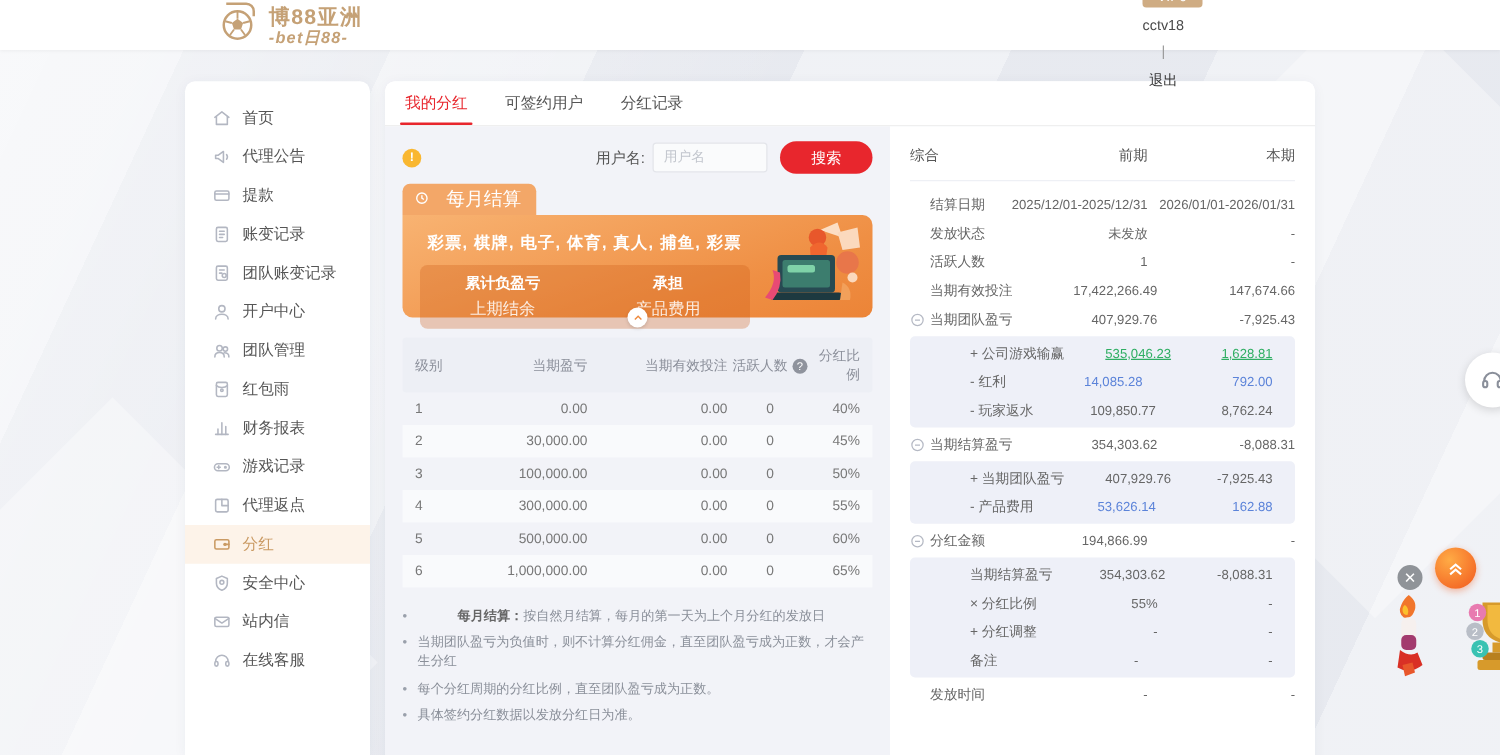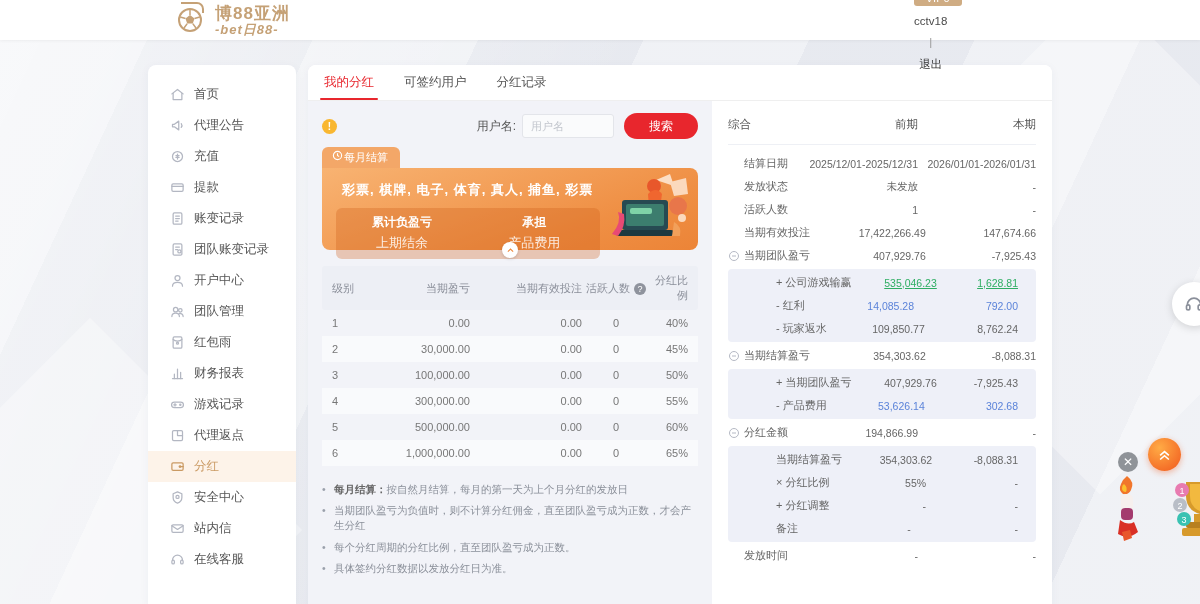--- a/index.html
+++ b/index.html
@@ -53,21 +53,21 @@
     display:inline-flex; align-items:center; justify-content:center; cursor:pointer; }
   .search-label { margin-left:auto; font-size:12px; color:#555;text-align:center; }
   .search-input { width:92px; height:24px; border:1px solid #e3e5ea; border-radius:3px; background:#fafbfc; margin-left:6px;
     padding:0 8px; font-size:11px; color:#555; outline:none; }
   .search-input::placeholder { color:#c2c6cd; }
   .search-btn { width:74px; height:26px; border:none; border-radius:13px; background:#e8262d; color:#fff; font-size:12px;
     margin-left:10px; cursor:pointer; }
 
   
   .banner { margin-top:6px; position:relative; }
-  .banner-tag { display:inline-flex; align-items:flex-start; gap:1px; background:#f3a768; color:#fff; font-size:11px;
+  .banner-tag { display:inline-flex; align-items:center; gap:14px; background:#f3a768; color:#fff; font-size:15px;
     border-radius:6px 6px 0 0; padding:3px 12px 3px 10px; }
   .banner-body { position:relative; background:linear-gradient(160deg,#f8b372 0%,#ef8f44 70%,#ec8437 100%);
     border-radius:0 8px 8px 8px; padding:13px 14px 15px; height:82px; }
   .banner-title { color:#fff; font-weight:bold; font-size:13px; letter-spacing:1px; padding-left:6px; }
   .banner-box { margin-top:9px; width:76%; background:rgba(206,92,22,.30); border-radius:6px; display:flex; padding:6px 0 7px; }
   .banner-cell { flex:1; text-align:center; }
   .banner-cell .bc-title { color:#fff; font-weight:bold; font-size:12px; }
   .banner-cell .bc-sub { color:rgba(255,255,255,.85); font-size:13px; margin-top:3px; }
   .banner-art { position:absolute; right:6px; top:4px; }
   .banner-toggle { position:absolute; left:50%; bottom:-8px; transform:translateX(-50%); width:16px; height:16px; border-radius:50%;
@@ -82,21 +82,21 @@
   .trow span:nth-child(2), .trow span:nth-child(3), .trow span:nth-child(5) { text-align:right; }
   .trow span:nth-child(4) { text-align:center; }
   .trow:not(.head) { color:#777; }
   .help-icon { display:inline-flex; width:12px; height:12px; border-radius:50%; background:#8f939d; color:#fff; font-size:9px;
     align-items:center; justify-content:center; margin-left:4px; vertical-align:middle; cursor:pointer; }
 
   
   .notes { margin-top:13px; list-style:none; }
   .notes li { font-size:10.5px; color:#8a8f99; line-height:1.45; padding:3px 0 3px 12px; position:relative; }
   .notes li::before { content:"•"; position:absolute; left:0; color:#9aa0ab; }
-  .notes b { color:#666; }
+  .notes b { color:#666;margin-left:32px; }
 
   
   .right-panel { flex:1; background:#fff; padding:14px 16px 0; overflow:hidden; }
   .panel-head { display:flex; font-size:11.5px; color:#555; padding:2px 0 12px; border-bottom:1px solid #eef0f5; margin-bottom:7px; }
   .panel-head .ph-prev { width:124px; text-align:right; margin-left:auto; }
   .panel-head .ph-cur  { width:118px; text-align:right; }
   .prow { position:relative; display:flex; align-items:center; padding:4px 0; font-size:11px; color:#666; }
   .p-label { margin-left:16px; white-space:nowrap; }
   .p-prev { width:124px; text-align:right; margin-left:auto; font-size:10.5px; white-space:nowrap; }
   .p-cur  { width:118px; text-align:right; font-size:10.5px; white-space:nowrap; }
@@ -164,29 +164,20 @@
             <svg viewBox="0 0 24 24" fill="none" stroke="currentColor" stroke-width="2" stroke-linecap="round" stroke-linejoin="round">
               <path d="M4 10v4h3l7 5V5l-7 5H4z"></path>
               <path d="M18 9a5 5 0 0 1 0 6"></path>
             </svg>
           </span>
           <span class="s-label">代理公告</span>
         </div>
         <div class="side-item">
           <span class="s-icon">
             <svg viewBox="0 0 24 24" fill="none" stroke="currentColor" stroke-width="2" stroke-linecap="round" stroke-linejoin="round">
-              <circle cx="12" cy="12" r="8"></circle>
-              <path d="M12 8v8M9.5 10.5h5M9.5 13.5h5"></path>
-            </svg>
-          </span>
-          <span class="s-label">充值</span>
-        </div>
-        <div class="side-item">
-          <span class="s-icon">
-            <svg viewBox="0 0 24 24" fill="none" stroke="currentColor" stroke-width="2" stroke-linecap="round" stroke-linejoin="round">
               <rect x="3" y="6" width="18" height="12" rx="2"></rect>
               <path d="M3 10h18"></path>
             </svg>
           </span>
           <span class="s-label">提款</span>
         </div>
         <div class="side-item">
           <span class="s-icon">
             <svg viewBox="0 0 24 24" fill="none" stroke="currentColor" stroke-width="2" stroke-linecap="round" stroke-linejoin="round">
               <rect x="5" y="3" width="14" height="18" rx="2"></rect>
@@ -488,21 +479,21 @@
               </div>
               <div class="sub-block">
                 <div class="prow sub">
                   <span class="p-label">+ 当期团队盈亏</span>
                   <span class="p-prev">407,929.76</span>
                   <span class="p-cur">-7,925.43</span>
                 </div>
                 <div class="prow sub">
                   <span class="p-label">- 产品费用</span>
                   <span class="p-prev v-blue">53,626.14</span>
-                  <span class="p-cur v-blue">302.68</span>
+                  <span class="p-cur v-blue">162.88</span>
                 </div>
               </div>
               <div class="prow group">
                 <span class="g-icon"><svg viewBox="0 0 24 24" width="12" height="12" fill="none" stroke="currentColor" stroke-width="2">
                     <circle cx="12" cy="12" r="9"></circle>
                     <path d="M8 12h8"></path>
                   </svg></span>
                 <span class="p-label">分红金额</span>
                 <span class="p-prev">194,866.99</span>
                 <span class="p-cur">-</span>

